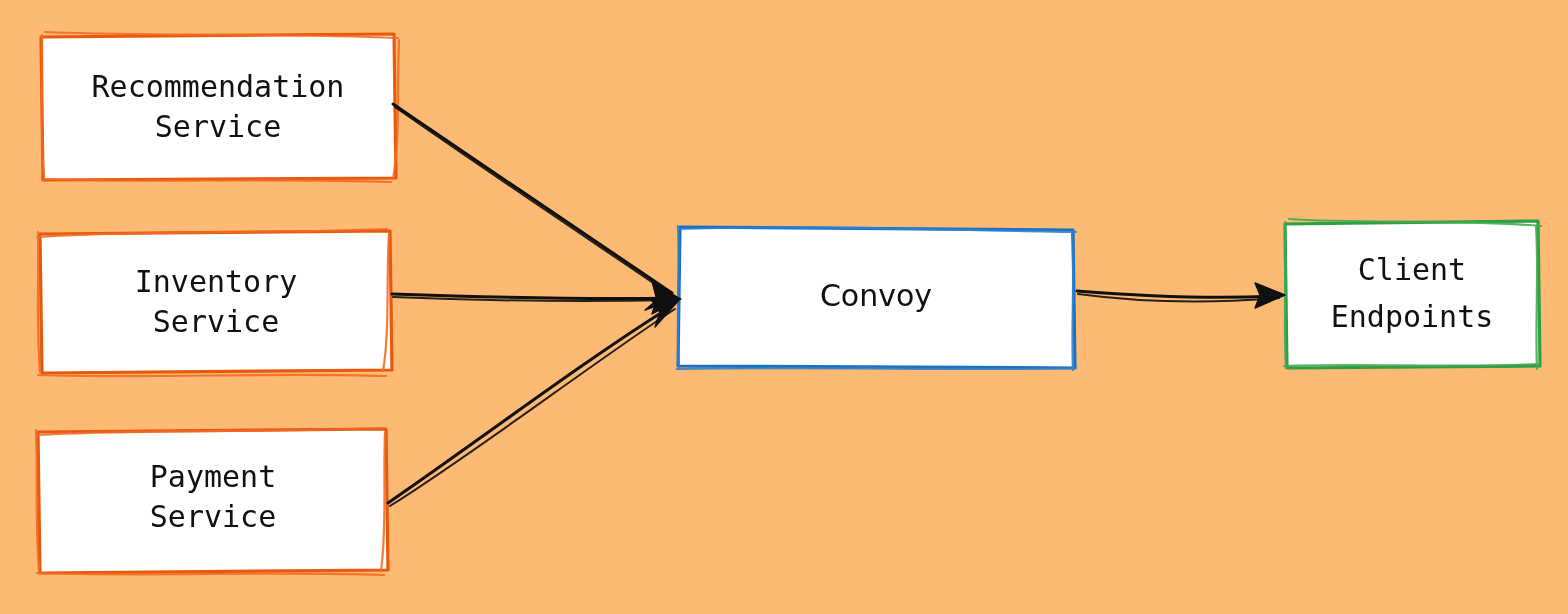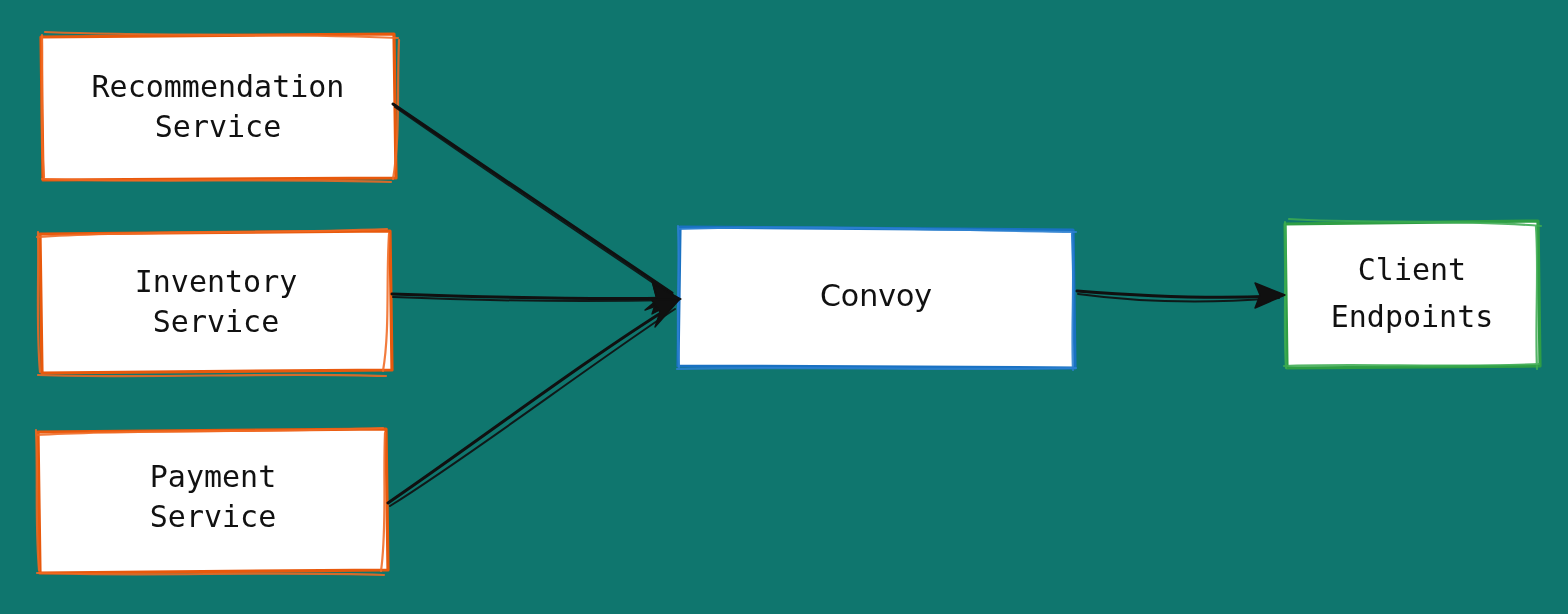--- a/index.html
+++ b/index.html
@@ -10,21 +10,21 @@
   body {
     width: 1568px;
     height: 614px;
     font-family: "DejaVu Sans Mono", monospace;
     overflow: hidden;
   }
   #diagram-root {
     position: relative;
     width: 1568px;
     height: 614px;
-    background: #0f766e;
+    background: #fdba74;
   }
   svg.canvas {
     position: absolute;
     top: 0;
     left: 0;
     width: 1568px;
     height: 614px;
   }
   .node-label {
     font-family: "DejaVu Sans Mono", monospace;

